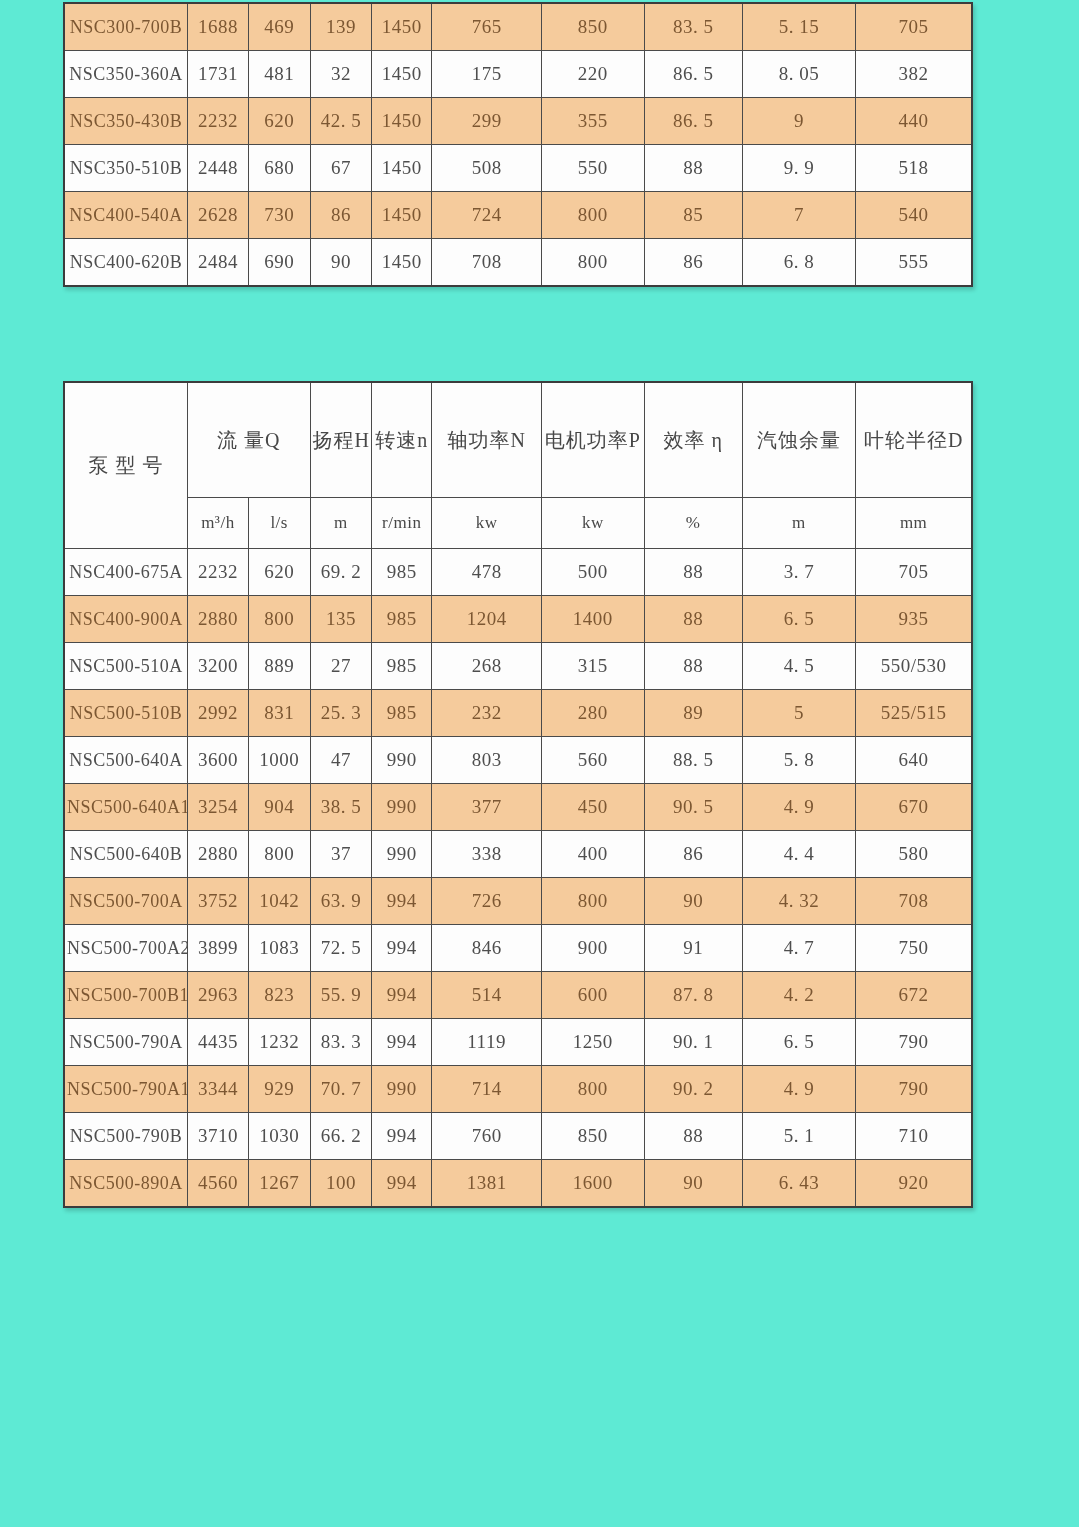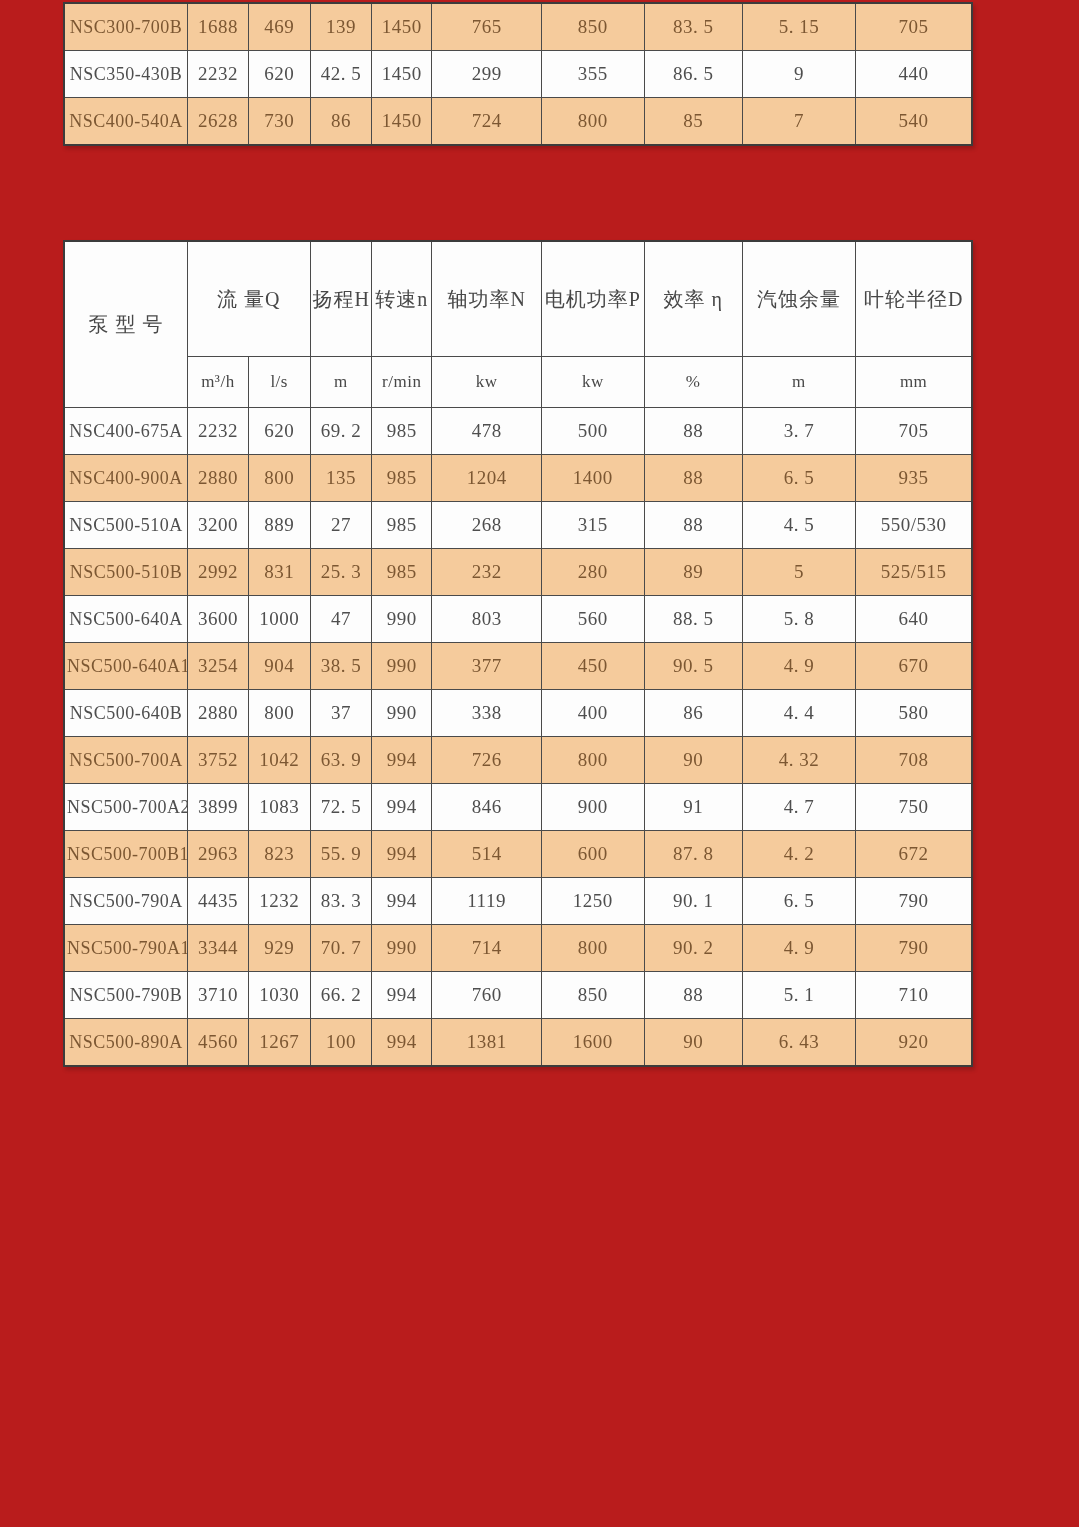--- a/index.html
+++ b/index.html
@@ -5,21 +5,21 @@
   html, body {
     margin: 0;
     padding: 0;
     background: #fafaf8;
     font-family: "Liberation Serif", "DejaVu Serif", serif;
   }
   .page {
     position: relative;
     width: 1079px;
     height: 1527px;
-    background: #b91c1c;
+    background: #5eead4;
     overflow: hidden;
   }
   table.pump-table {
     border-collapse: collapse;
     table-layout: fixed;
     width: 910px;
     margin-left: 63px;
     background: #fdfdfd;
     border: 2px solid #3c3c3c;
     box-shadow: 2px 3px 4px rgba(0,0,0,0.18);
@@ -96,42 +96,78 @@
           <td>469</td>
           <td>139</td>
           <td>1450</td>
           <td>765</td>
           <td>850</td>
           <td>83. 5</td>
           <td>5. 15</td>
           <td>705</td>
         </tr>
         <tr>
+          <td>NSC350-360A</td>
+          <td>1731</td>
+          <td>481</td>
+          <td>32</td>
+          <td>1450</td>
+          <td>175</td>
+          <td>220</td>
+          <td>86. 5</td>
+          <td>8. 05</td>
+          <td>382</td>
+        </tr>
+        <tr>
           <td>NSC350-430B</td>
           <td>2232</td>
           <td>620</td>
           <td>42. 5</td>
           <td>1450</td>
           <td>299</td>
           <td>355</td>
           <td>86. 5</td>
           <td>9</td>
           <td>440</td>
         </tr>
         <tr>
+          <td>NSC350-510B</td>
+          <td>2448</td>
+          <td>680</td>
+          <td>67</td>
+          <td>1450</td>
+          <td>508</td>
+          <td>550</td>
+          <td>88</td>
+          <td>9. 9</td>
+          <td>518</td>
+        </tr>
+        <tr>
           <td>NSC400-540A</td>
           <td>2628</td>
           <td>730</td>
           <td>86</td>
           <td>1450</td>
           <td>724</td>
           <td>800</td>
           <td>85</td>
           <td>7</td>
           <td>540</td>
+        </tr>
+        <tr>
+          <td>NSC400-620B</td>
+          <td>2484</td>
+          <td>690</td>
+          <td>90</td>
+          <td>1450</td>
+          <td>708</td>
+          <td>800</td>
+          <td>86</td>
+          <td>6. 8</td>
+          <td>555</td>
         </tr>
       </tbody>
   </table>
 
   <table class="pump-table" id="table-bottom">
     <colgroup>
       <col class="c-model">
         <col class="c-q1">
         <col class="c-q2">
         <col class="c-h">

